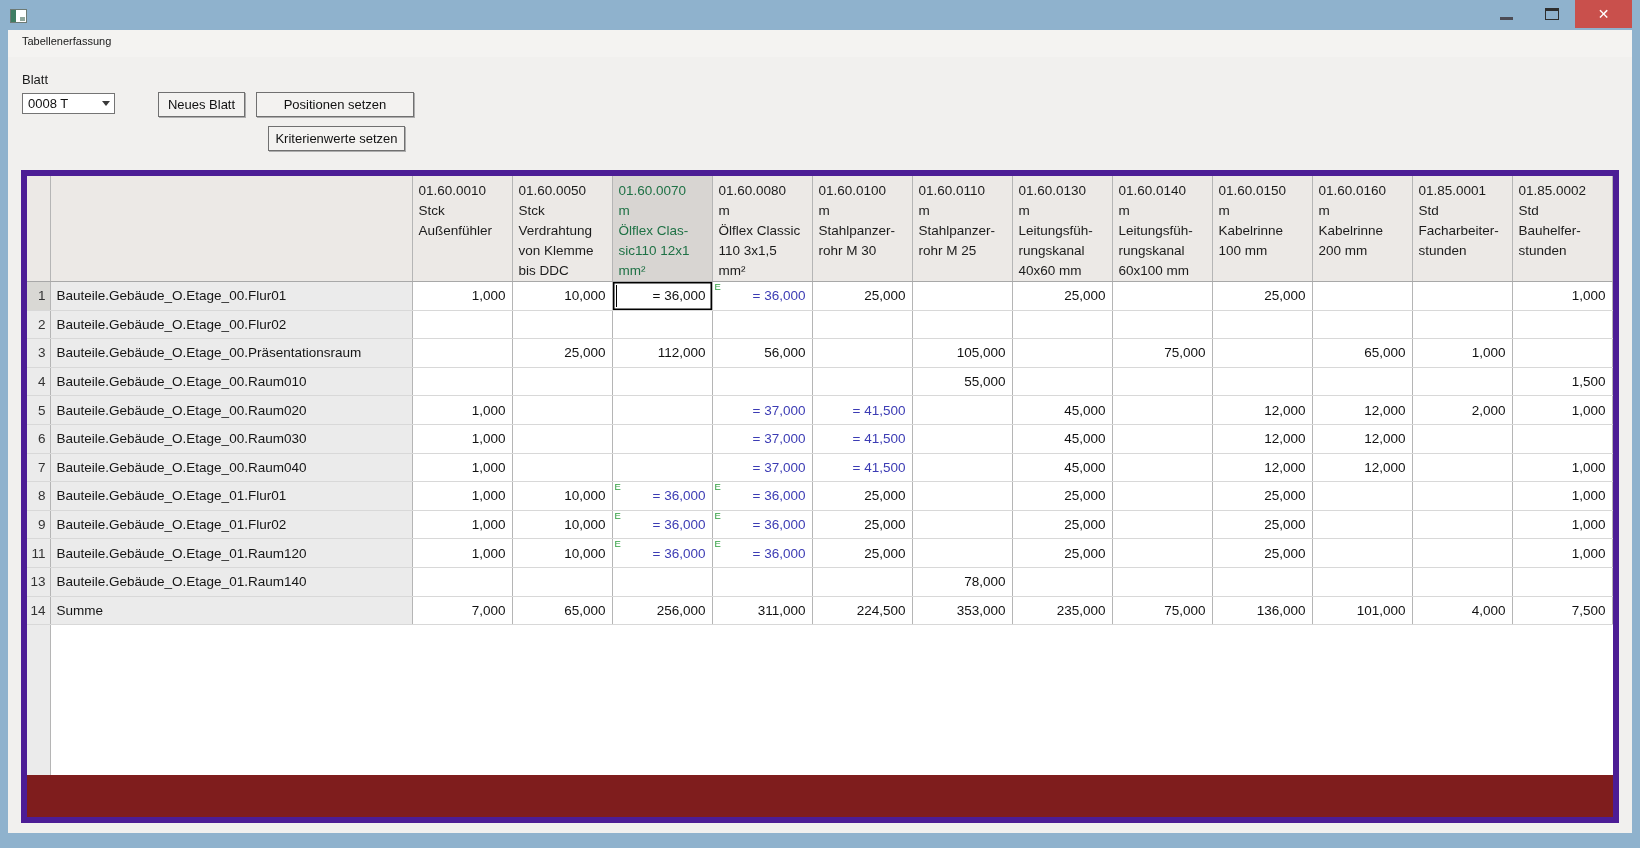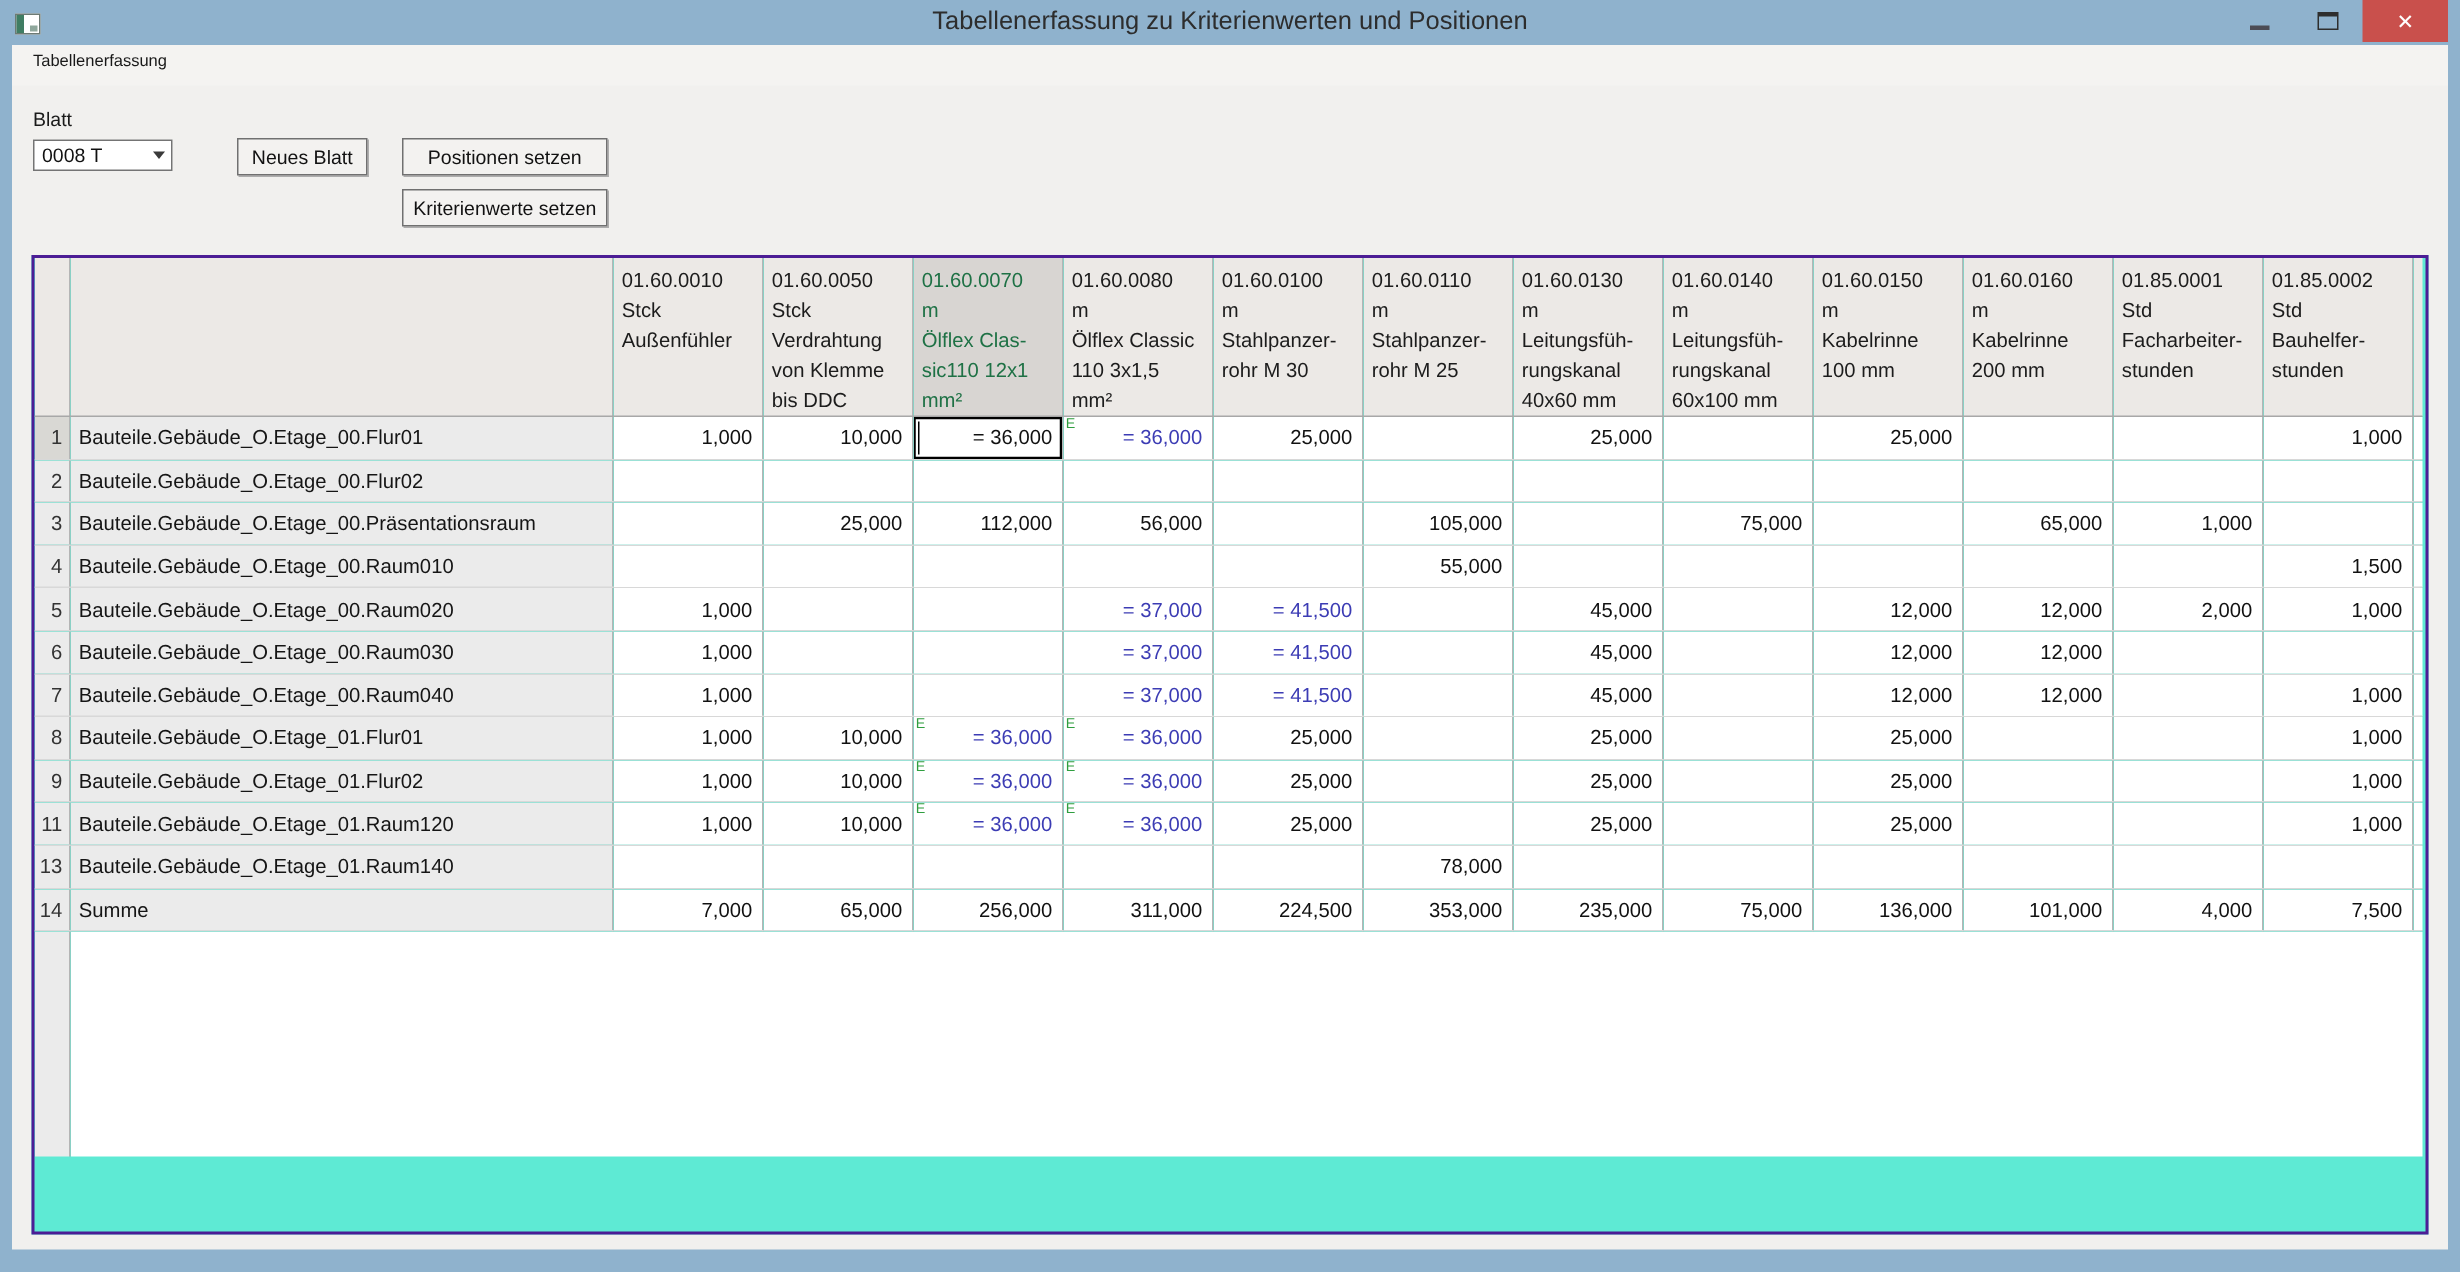--- a/index.html
+++ b/index.html
@@ -30,25 +30,25 @@
   .combo { position:absolute; left:14px; top:63px; width:93px; height:21px; background:#fff;
     border:1px solid #747474; font-size:13px; color:#111; }
   .combo .val { position:absolute; left:5px; top:2px; }
   .combo .arrow-box { position:absolute; right:0; top:0; bottom:0; width:17px; display:flex; align-items:center; justify-content:center; }
   .combo .arrow { width:0; height:0; border-left:4px solid transparent; border-right:4px solid transparent; border-top:5px solid #3a3a3a; }
   .push-btn { position:absolute; height:25px; background:#f3f2f0; border:1px solid #707070;
     box-shadow:1px 1px 0 #adadad; font-size:13px; color:#111;
     display:flex; align-items:center; justify-content:center;
     font-family:"Liberation Sans","DejaVu Sans",sans-serif; }
   #btn-new { left:150px; top:62px; width:87px; }
-  #btn-pos { left:260px; top:62px; width:137px; }
+  #btn-pos { left:248px; top:62px; width:158px; }
   #btn-crit { left:260px; top:96px; width:137px;text-align:right; }
   
   .grid-wrap { position:absolute; left:13px; top:140px; width:1598px; height:653px;
-    border:2px solid #4c1d95; background:#5eead4; overflow:hidden; }
+    border:6px solid #4c1d95; background:#7f1d1d; overflow:hidden; }
   table.grid { border-collapse:collapse; table-layout:fixed; width:1592px; }
   .grid th, .grid td { padding:0; font-weight:normal; overflow:hidden; white-space:nowrap; }
   .grid thead th { height:105px; background:#ece9e6; vertical-align:top; text-align:left;
     border-right:1px solid #b5b5b5; border-bottom:1px solid #a8a8a8;
     font-size:13.5px; color:#1c1c1c; }
   .grid thead th .hline { padding-left:6px; line-height:20px; }
   .grid thead th.pad-top { padding-top:5px; }
   .grid thead th.selcol { background:#d8d5d2; color:var(--selected-header-green,#1e7145); }
   .grid tbody td { height:28.6px; border-right:1px solid #b5b5b5; border-bottom:1px solid #d8d8d8; font-size:13.5px; }
   .gutter { background:#ebebeb; text-align:right; padding-right:4px !important; font-size:12px; color:#333; }
@@ -62,21 +62,20 @@
   .spare { background:#fff; border-right:none !important; }
   thead .spare { background:#ece9e6; }
   .filler-gutter { background:#ebebeb; border-bottom:none !important; }
   .filler-rest { background:#fff; border:none !important; }
 </style>
 </head>
 <body>
 
 <div class="titlebar">
   <div class="app-icon"></div>
-  <div class="win-title">Tabellenerfassung zu Kriterienwerten und Positionen</div>
   <div class="win-controls">
     <div class="win-btn">
         <span class="min-glyph"></span>
       </div>
     <div class="win-btn">
         <span class="max-glyph"></span>
       </div>
     <div class="win-btn close-btn">
         <span>✕</span>
       </div>

